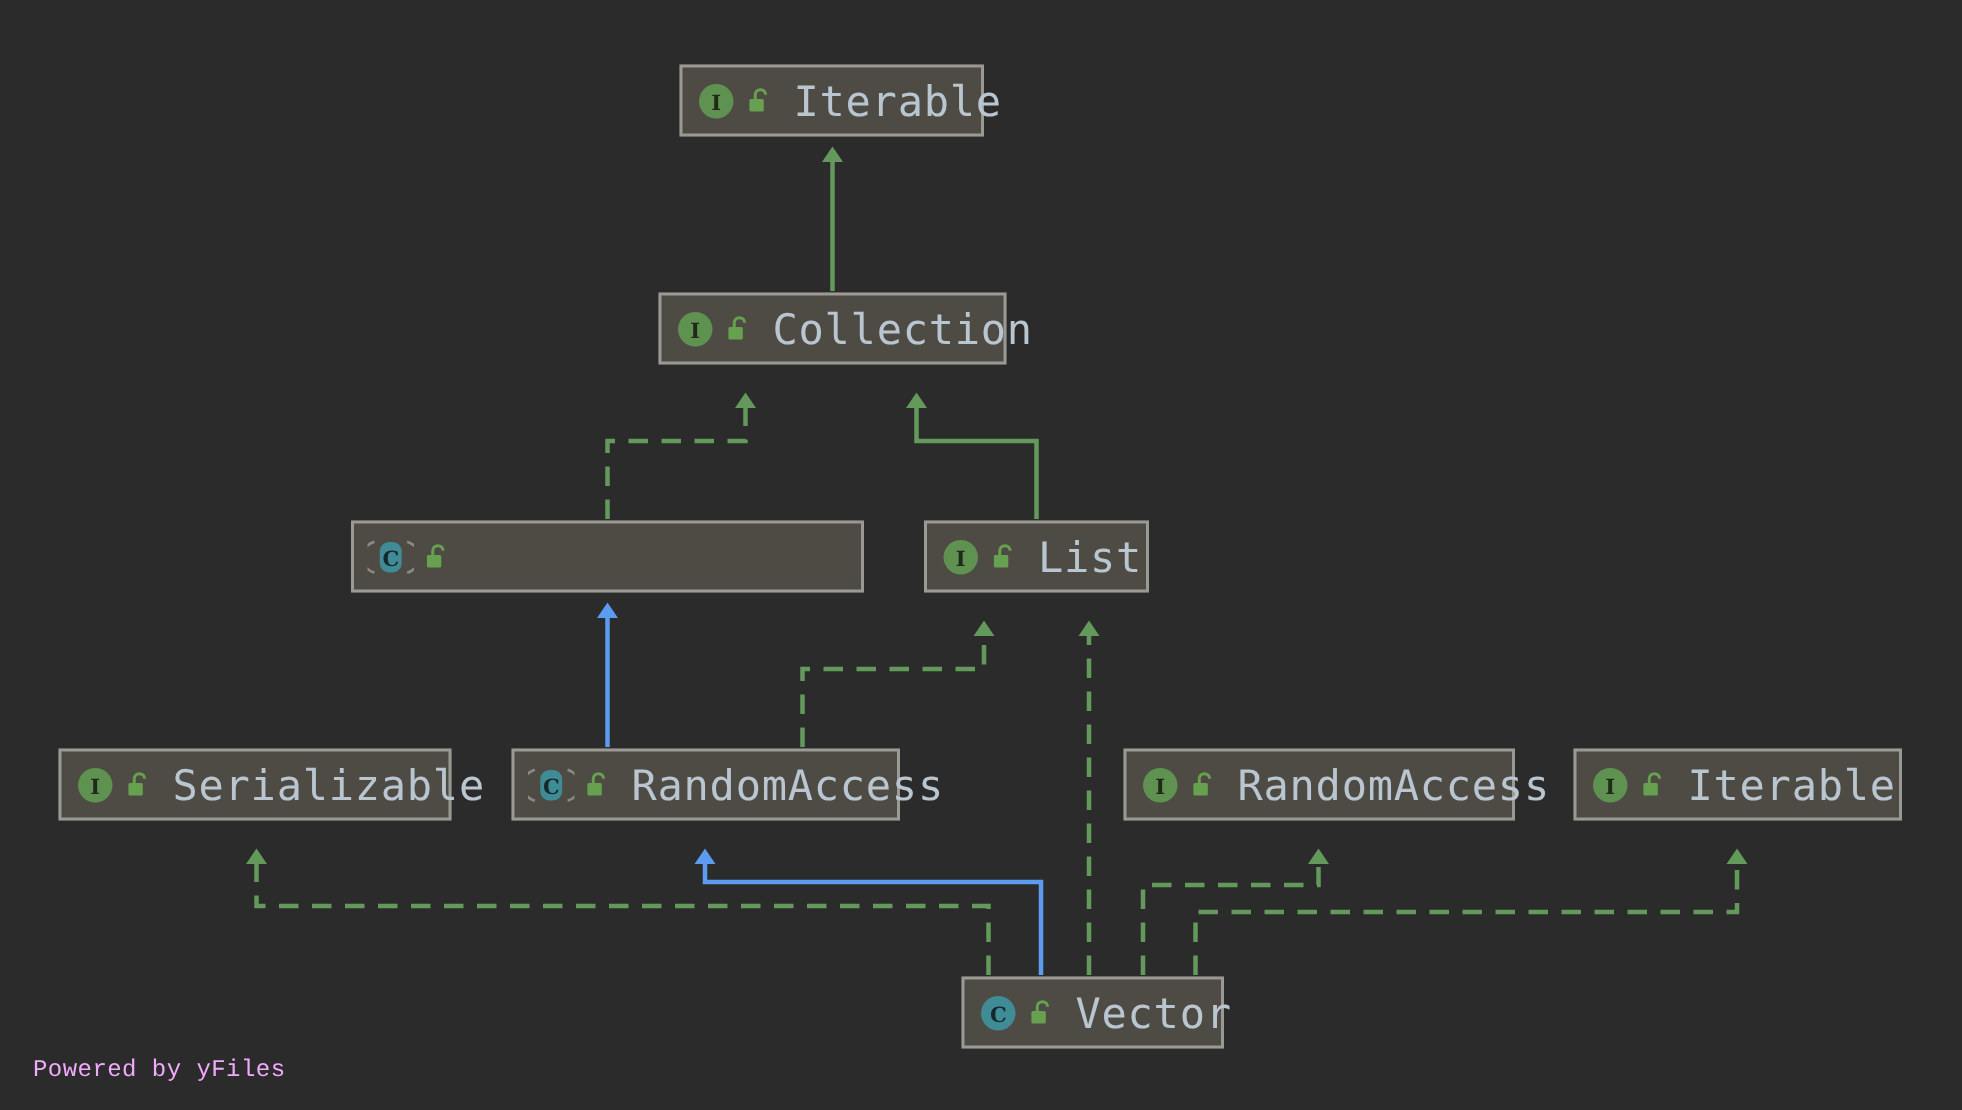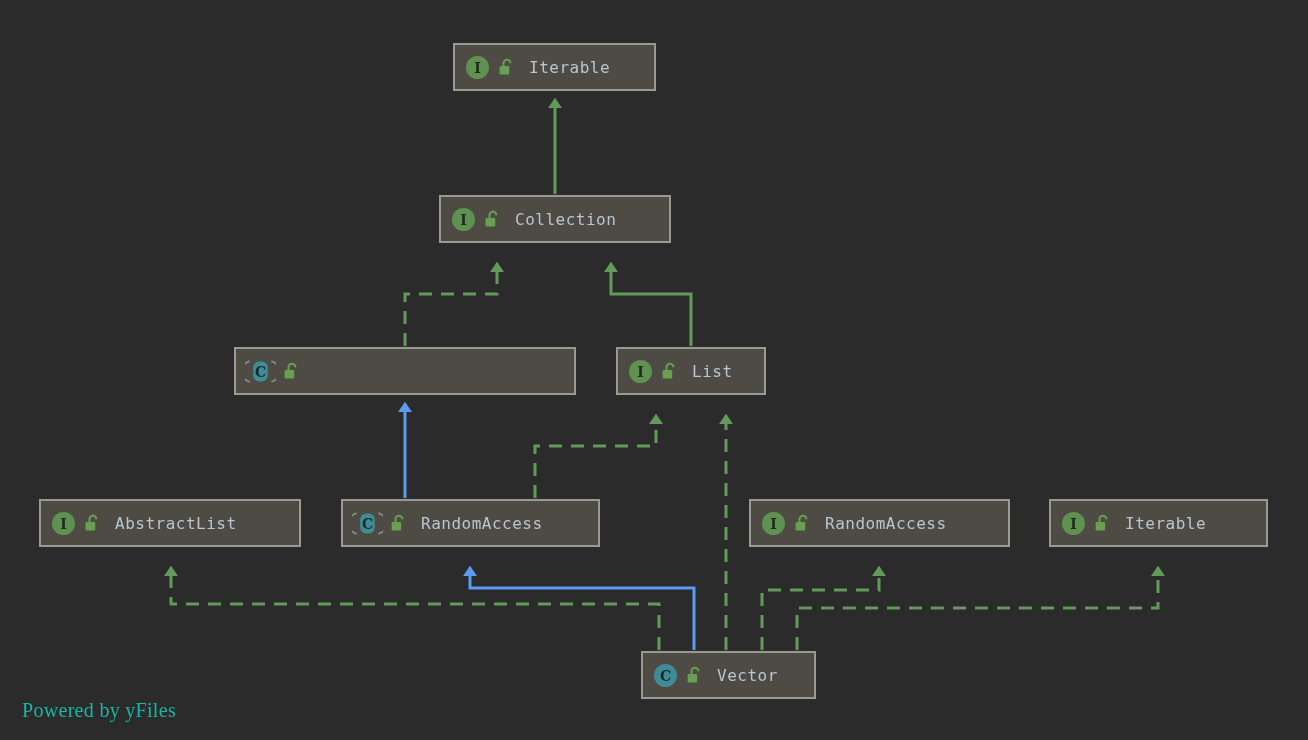--- a/index.html
+++ b/index.html
@@ -28,21 +28,21 @@
     box-sizing: border-box;
     background: #4e4b45;
     border: 2px solid #9a9a95;
     display: flex;
     align-items: center;
     padding: 0 10px 0 9px;
     white-space: nowrap;
   }
   .node-label {
     font-family: "DejaVu Sans Mono", "Liberation Mono", monospace;
-    font-size: 16px;
+    font-size: 28px;
     color: #b9c5cf;
     letter-spacing: 0.5px;
     margin-left: 14px;
   }
   .glyphs {
     display: flex;
     align-items: center;
     flex: 0 0 auto;
   }
   .type-icon {
@@ -56,23 +56,23 @@
     width: 17px;
     height: 19px;
     flex: 0 0 auto;
     margin-left: 7px;
   }
   .lock-icon svg { display: block; }
   .watermark {
     position: absolute;
     left: 22px;
     bottom: 18px;
-    font-family: Liberation Serif, serif;
-    font-size: 20px;
-    color: #14b8a6;
+    font-family: Liberation Mono, monospace;
+    font-size: 16px;
+    color: #f0abfc;
     letter-spacing: 0.3px;
     user-select: none;
   }
 </style>
 </head>
 <body>
 
 <div id="stage">
 
   <svg id="diagram-svg" viewBox="0 0 1308 740">
@@ -194,21 +194,21 @@
               <text x="13.5" y="19.2" text-anchor="middle" font-family="DejaVu Serif, Liberation Serif, serif" font-size="14" font-weight="bold" fill="#1f2a1b">I</text>
             </svg>
           </span>
           <span class="lock-icon">
             <svg width="17" height="19" viewBox="0 0 17 19">
               <path d="M5.5 8 L5.5 5.2 A 3.4 3.4 0 0 1 12.4 5.2" fill="none" stroke="#67a04f" stroke-width="2"></path>
               <rect x="1.6" y="8" width="9.6" height="8.4" rx="1" fill="#67a04f"></rect>
             </svg>
           </span>
         </span>
-        <span class="node-label">AbstractList</span>
+        <span class="node-label">Serializable</span>
       </div>
       <div class="node-box" style="left: 341px; top: 499px; width: 259px; height: 48px;">
         <span class="glyphs">
           <span class="type-icon" style="width:31px">
             <svg width="31" height="27" viewBox="0 0 31 27">
               <path d="M4.6 3.2 A 13 11 0 0 0 4.6 23.8" fill="none" stroke="#8a8a85" stroke-width="1.8"></path>
               <path d="M26.4 3.2 A 13 11 0 0 1 26.4 23.8" fill="none" stroke="#8a8a85" stroke-width="1.8"></path>
               <rect x="8.2" y="3.4" width="14.6" height="20.2" rx="6" fill="#3f8b96"></rect>
               <text x="15.5" y="19" text-anchor="middle" font-family="DejaVu Serif, Liberation Serif, serif" font-size="14" font-weight="bold" fill="#15282b">C</text>
             </svg>

